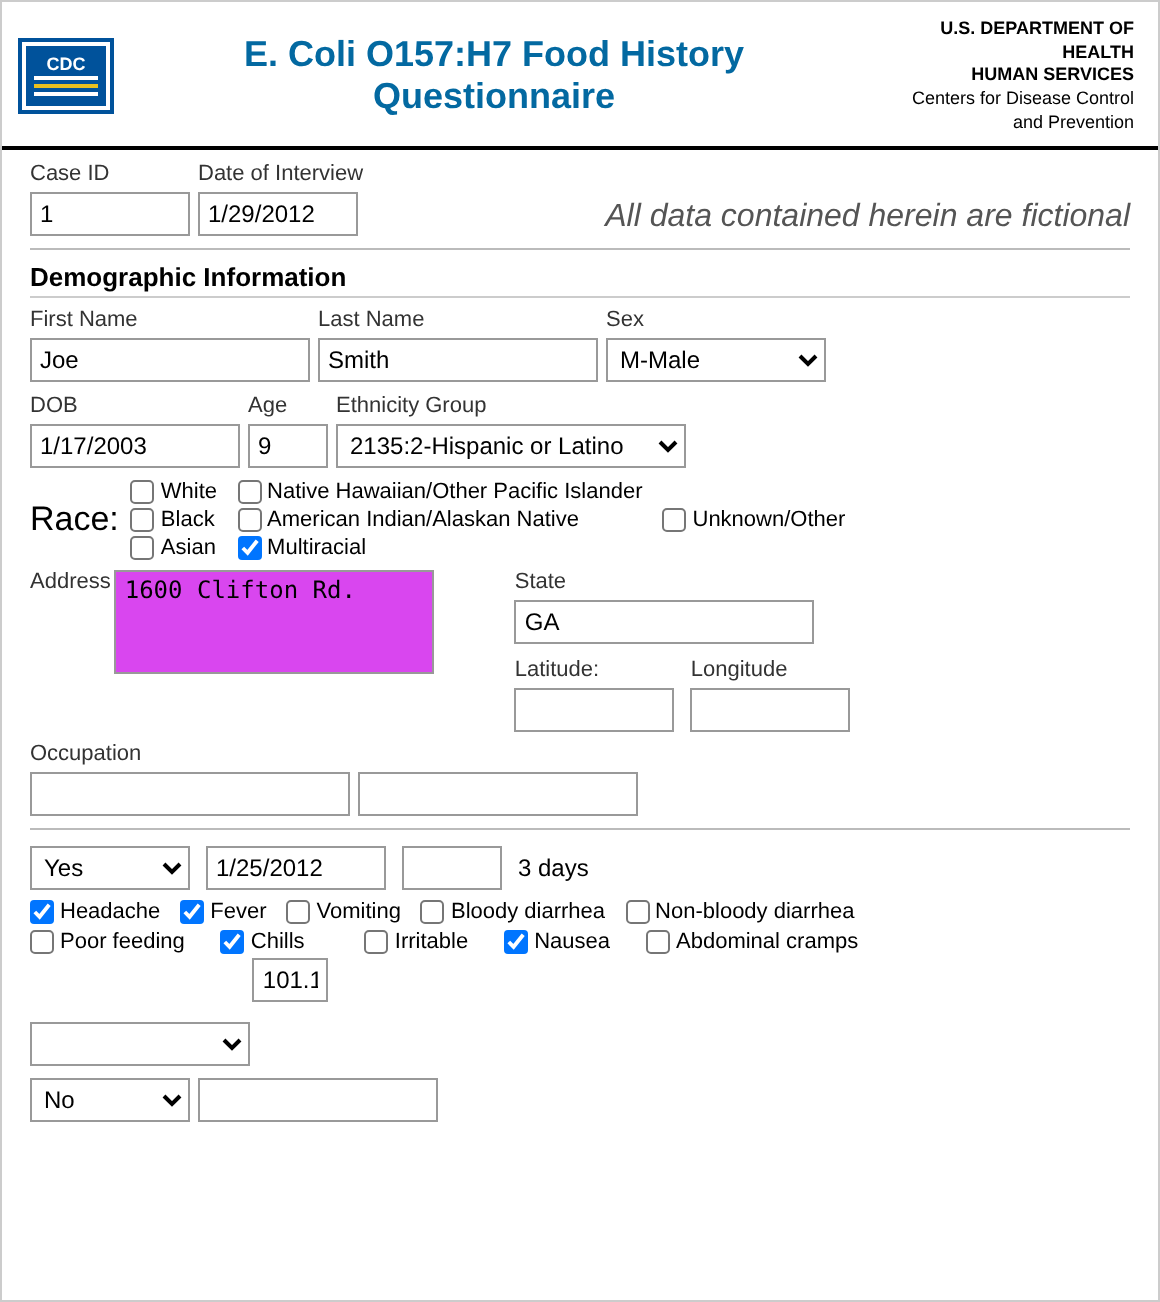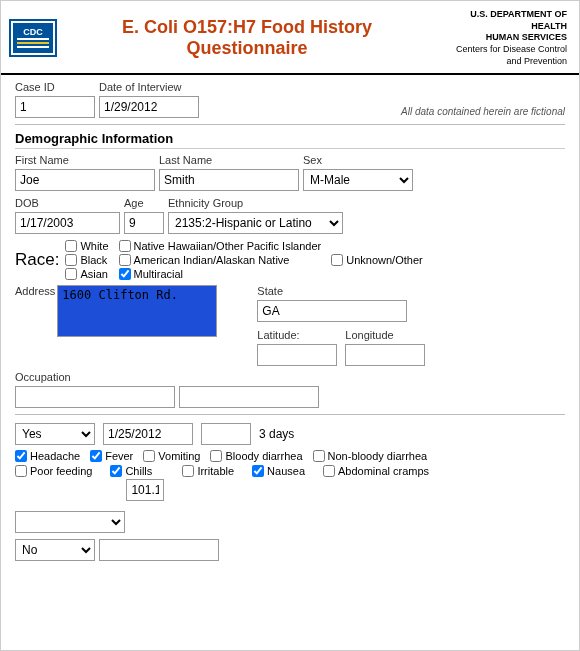--- a/index.html
+++ b/index.html
@@ -24,21 +24,21 @@
       align-items: center;
       padding: 8px 12px 6px 8px;
       border-bottom: 2px solid #000;
       gap: 10px;
     }
     .header-title {
       flex: 1;
       font-size: 18px;
       font-weight: bold;
       text-align: center;
-      color: #c2410c;
+      color: #0369a1;
     }
     .header-right {
       text-align: right;
       font-size: 9px;
       line-height: 1.3;
       color: #000;
       width: 130px;
       flex-shrink: 0;
     }
     .header-right .dept {
@@ -77,21 +77,21 @@
     select, .fake-select {
       border: 1px solid #999;
       background: #fff;
       height: 22px;
       font-size: 12px;
       padding: 1px 2px;
       color: #000;
     }
     .fictional-note {
       text-align: right;
-      font-size: 10px;
+      font-size: 16px;
       color: #555;
       font-style: italic;
       margin-bottom: 4px;
     }
     .section-title {
       font-weight: bold;
       font-size: 13px;
       margin-bottom: 5px;
       margin-top: 4px;
       border-bottom: 1px solid #ccc;
@@ -136,21 +136,21 @@
       margin-bottom: 5px;
       align-items: flex-start;
     }
     .address-area {
       display: flex;
       flex-direction: row;
       gap: 2px;
     }
     textarea.fake-textarea {
       border: 1px solid #999;
-      background: #1d4ed8;
+      background: #d946ef;
       font-size: 12px;
       padding: 2px 4px;
       color: #000;
       resize: none;
       width: 140px;
       height: 50px;
     }
     .lat-long-row {
       display: flex;
       gap: 8px;
@@ -206,21 +206,21 @@
 
   <div class="body">
 
     <div class="field-row">
       <div class="field-group">
         <span class="field-label">Case ID</span>
         <input type="text" value="1" style="width: 80px;">
       </div>
       <div class="field-group">
         <span class="field-label">Date of Interview</span>
-        <input type="text" value="1/29/2012" style="width: 100px;">
+        <input type="text" value="1/29/2012" style="width: 80px;">
       </div>
       <div style="flex:1; text-align:right; align-self: flex-end;">
         <span class="fictional-note">All data contained herein are fictional</span>
       </div>
     </div>
 
     <hr class="divider-line">
 
     <div class="demo-section">
       <div class="section-title">Demographic Information</div>

